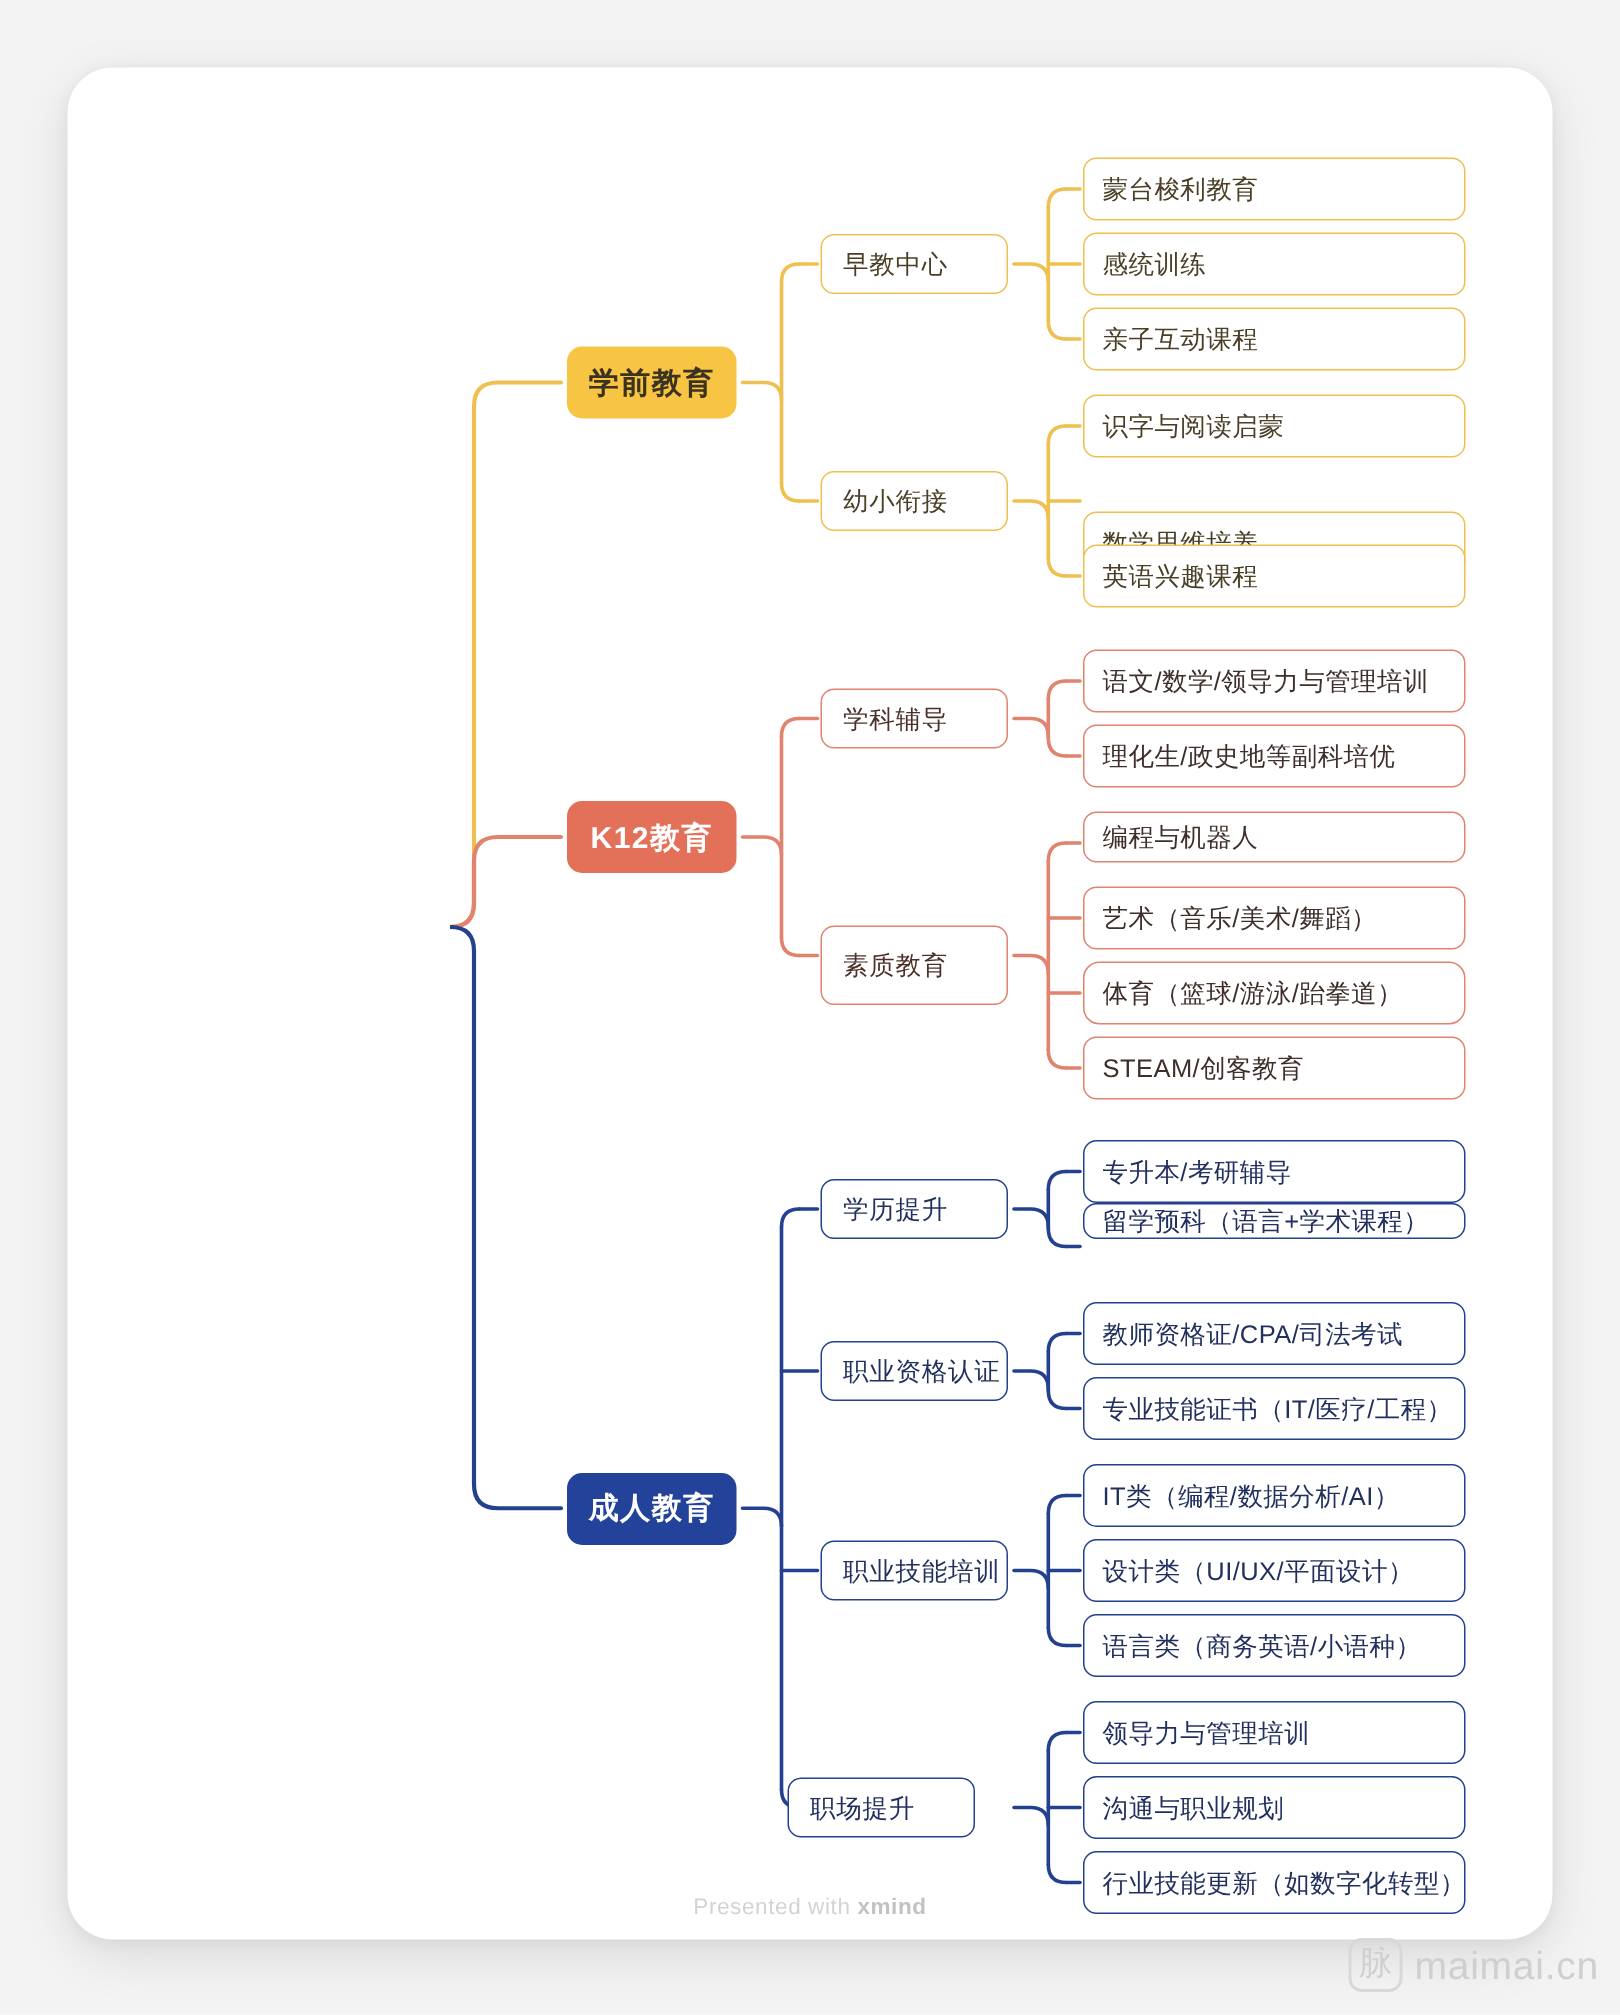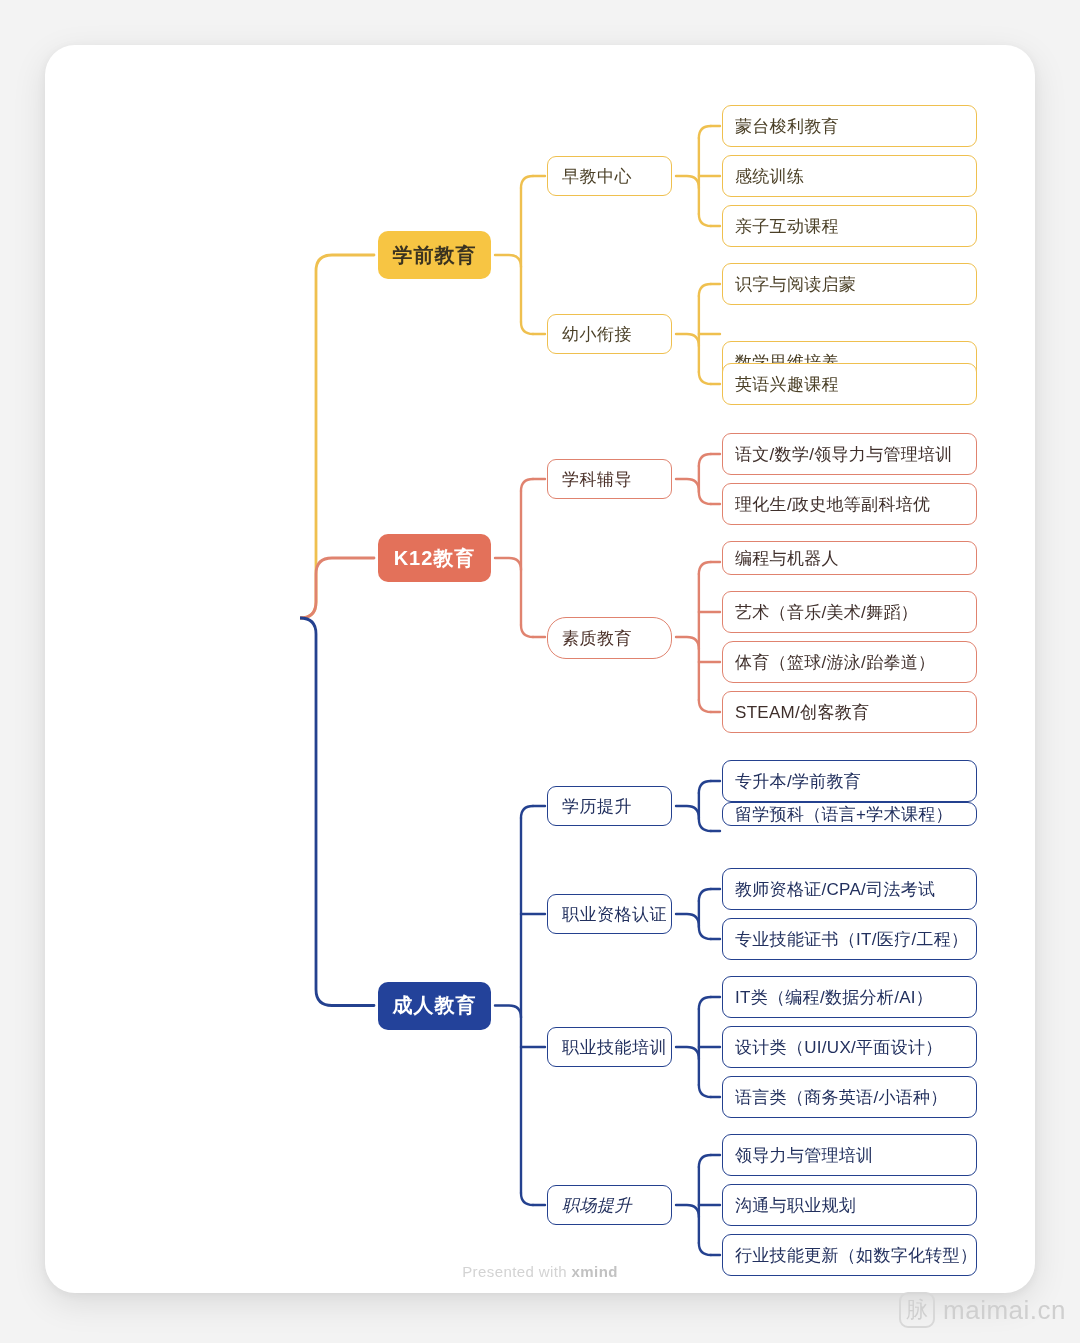--- a/index.html
+++ b/index.html
@@ -188,36 +188,36 @@
       <div class="node leaf yellow" style="left: 722px; top: 363px; width: 255px; height: 42px;">英语兴趣课程</div>
       <div class="node l2 yellow" style="left: 547px; top: 314px; width: 125px; height: 40px;">幼小衔接</div>
       <div class="node l1 yellow" style="left: 378px; top: 231px; width: 113px; height: 48px;">学前教育</div>
       <div class="node leaf coral" style="left: 722px; top: 433px; width: 255px; height: 42px;">语文/数学/领导力与管理培训</div>
       <div class="node leaf coral" style="left: 722px; top: 483px; width: 255px; height: 42px;">理化生/政史地等副科培优</div>
       <div class="node l2 coral" style="left: 547px; top: 459px; width: 125px; height: 40px;">学科辅导</div>
       <div class="node leaf coral" style="left: 722px; top: 541px; width: 255px; height: 34px;">编程与机器人</div>
       <div class="node leaf coral" style="left: 722px; top: 591px; width: 255px; height: 42px;">艺术（音乐/美术/舞蹈）</div>
       <div class="node leaf coral" style="left: 722px; top: 641px; width: 255px; height: 42px; border-radius: 11px;">体育（篮球/游泳/跆拳道）</div>
       <div class="node leaf coral" style="left: 722px; top: 691px; width: 255px; height: 42px;">STEAM/创客教育</div>
-      <div class="node l2 coral" style="left: 547px; top: 617px; width: 125px; height: 42px; border-radius: 19px;">素质教育</div>
+      <div class="node l2 coral" style="left: 547px; top: 617px; width: 125px; height: 53px;">素质教育</div>
       <div class="node l1 coral" style="left: 378px; top: 534px; width: 113px; height: 48px;">K12教育</div>
-      <div class="node leaf navy" style="left: 722px; top: 760px; width: 255px; height: 42px;">专升本/学前教育</div>
+      <div class="node leaf navy" style="left: 722px; top: 760px; width: 255px; height: 42px;">专升本/考研辅导</div>
       <div class="node leaf navy" style="left: 722px; top: 802px; width: 255px; height: 24px;">留学预科（语言+学术课程）</div>
       <div class="node l2 navy" style="left: 547px; top: 786px; width: 125px; height: 40px;">学历提升</div>
       <div class="node leaf navy" style="left: 722px; top: 868px; width: 255px; height: 42px;">教师资格证/CPA/司法考试</div>
       <div class="node leaf navy" style="left: 722px; top: 918px; width: 255px; height: 42px;">专业技能证书（IT/医疗/工程）</div>
       <div class="node l2 navy" style="left: 547px; top: 894px; width: 125px; height: 40px;">职业资格认证</div>
       <div class="node leaf navy" style="left: 722px; top: 976px; width: 255px; height: 42px;">IT类（编程/数据分析/AI）</div>
       <div class="node leaf navy" style="left: 722px; top: 1026px; width: 255px; height: 42px;">设计类（UI/UX/平面设计）</div>
       <div class="node leaf navy" style="left: 722px; top: 1076px; width: 255px; height: 42px;">语言类（商务英语/小语种）</div>
       <div class="node l2 navy" style="left: 547px; top: 1027px; width: 125px; height: 40px;">职业技能培训</div>
       <div class="node leaf navy" style="left: 722px; top: 1134px; width: 255px; height: 42px;">领导力与管理培训</div>
       <div class="node leaf navy" style="left: 722px; top: 1184px; width: 255px; height: 42px;">沟通与职业规划</div>
       <div class="node leaf navy" style="left: 722px; top: 1234px; width: 255px; height: 42px;">行业技能更新（如数字化转型）</div>
-      <div class="node l2 navy" style="left: 547px; top: 1185px; width: 125px; height: 40px; font-style: italic;">职场提升</div>
+      <div class="node l2 navy" style="left: 525px; top: 1185px; width: 125px; height: 40px;">职场提升</div>
       <div class="node l1 navy" style="left: 378px; top: 981.5px; width: 113px; height: 48px;">成人教育</div>
     </div>
 
   <div id="xmind">
     <span>Presented with </span><b>xmind</b>
   </div>
 
   <div id="maimai">
     <div id="mm-logo">脉</div>
     <div id="mm-text">maimai.cn</div>

